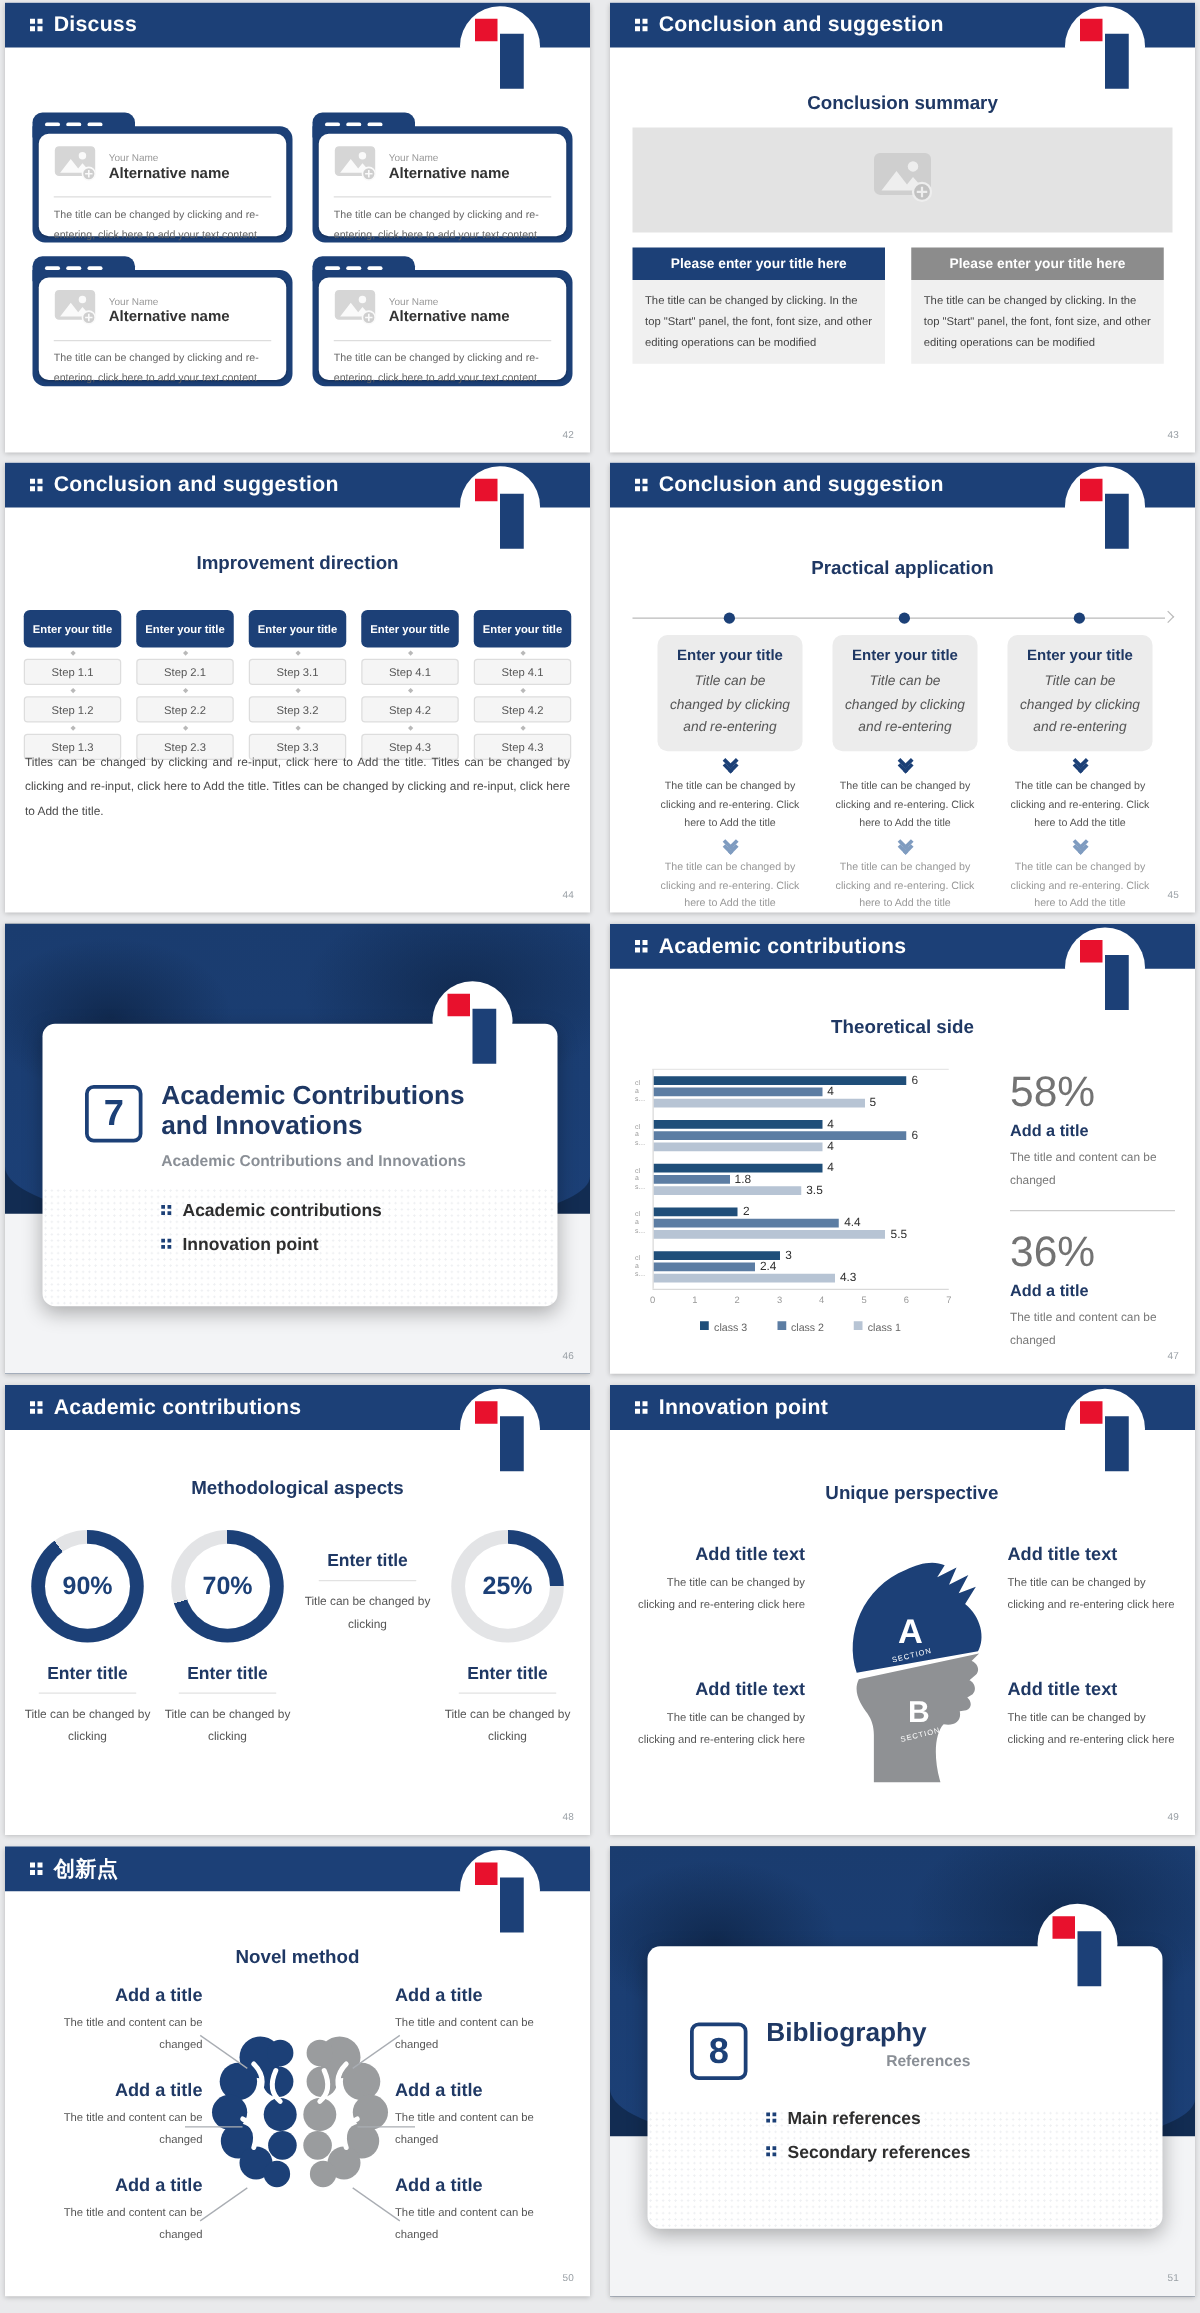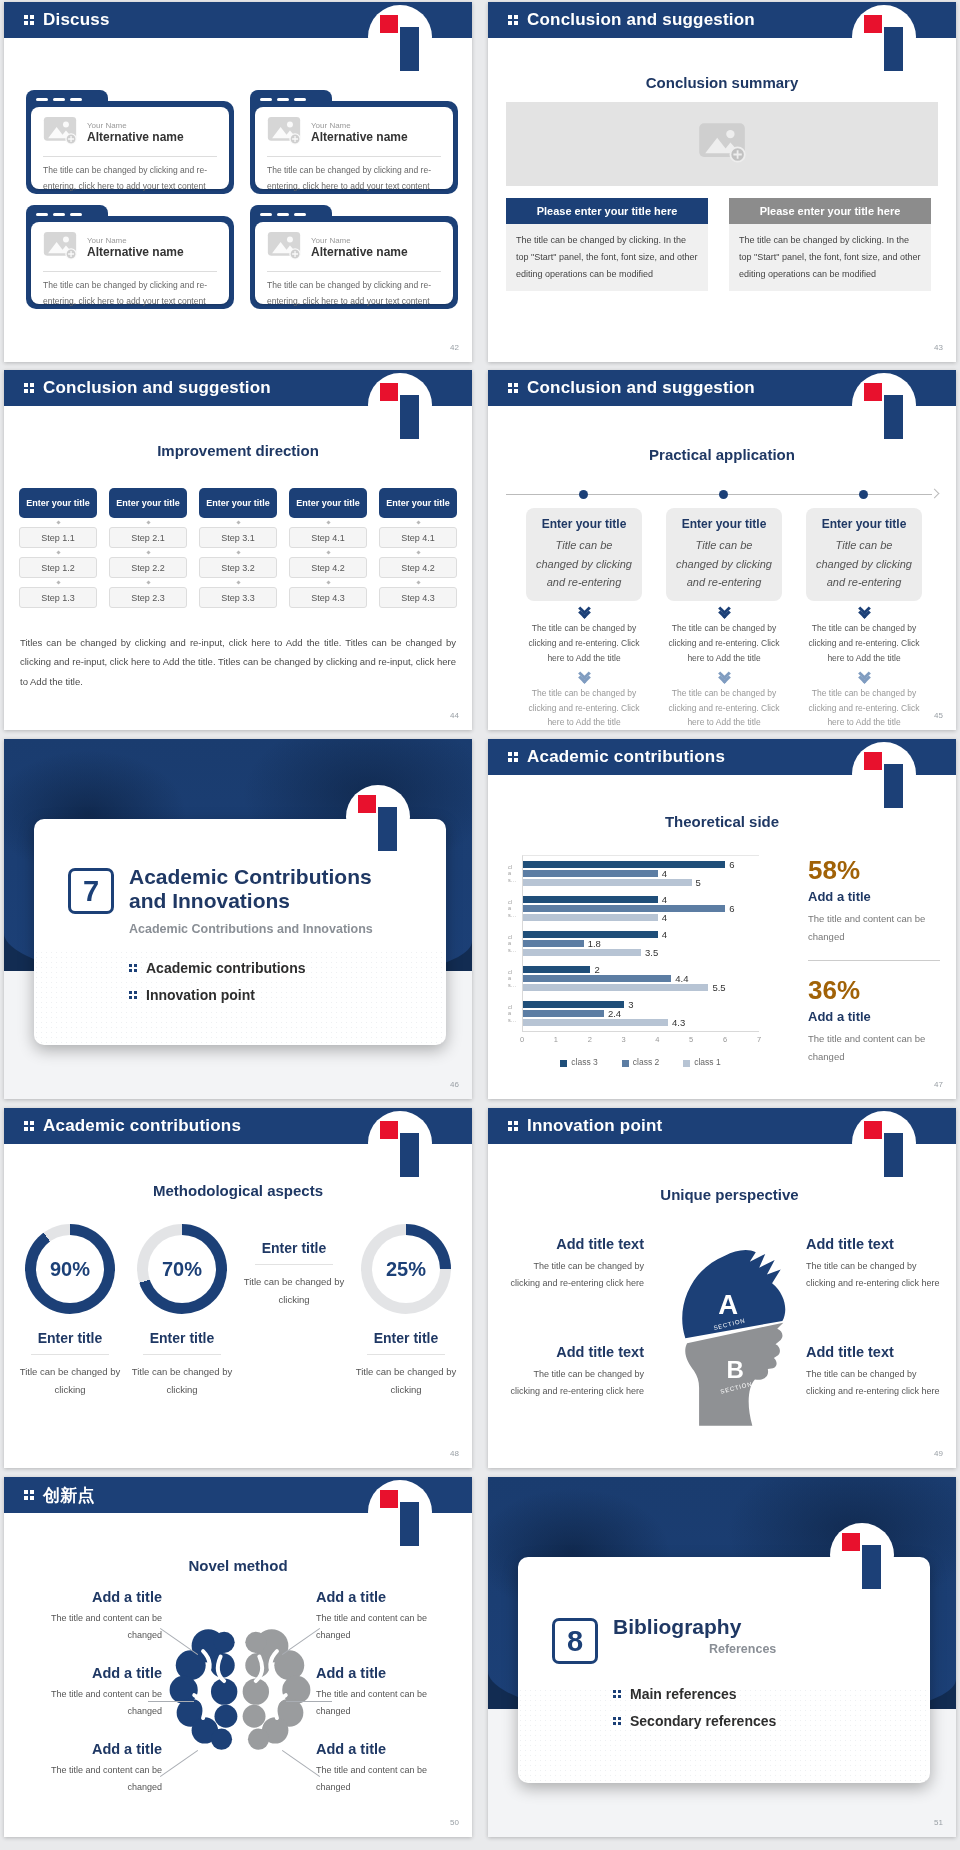--- a/index.html
+++ b/index.html
@@ -39,21 +39,21 @@
   
   .img-strip{position:absolute;left:18px;right:18px;top:100px;height:84px;background:#e3e3e3;display:flex;align-items:center;justify-content:center;}
   .panel{position:absolute;width:202px;top:196px;}
   .panel .pbar{height:26px;display:flex;align-items:center;justify-content:center;color:#fff;font-weight:bold;font-size:11px;}
   .panel .pbody{background:#f0f0f0;padding:8px 10px;font-size:9px;color:#444;line-height:1.9;}
   
   .ic-col{position:absolute;top:118px;width:78px;}
   .ic-head{height:30px;background:var(--navy);border-radius:5px;color:#fff;font-weight:bold;font-size:9px;display:flex;align-items:center;justify-content:center;}
   .step{height:21px;background:#f5f5f5;border:1px solid #ddd;border-radius:3px;font-size:9px;color:#555;display:flex;align-items:center;justify-content:center;}
   .diam{width:3px;height:3px;background:#b9b9b9;transform:rotate(45deg);margin:3px auto;}
-  .ic-footer{position:absolute;left:16px;right:16px;top:263px;font-size:9.5px;color:#4a4a4a;line-height:2.05;text-align:justify;}
+  .ic-footer{position:absolute;left:16px;right:16px;top:231px;font-size:9.5px;color:#4a4a4a;line-height:2.05;text-align:justify;}
   
   .tl-line{position:absolute;left:18px;right:24px;top:124px;height:1px;background:#bbb;}
   .tl-arrow{position:absolute;right:18px;top:120px;width:7px;height:7px;border-top:1px solid #bbb;border-right:1px solid #bbb;transform:rotate(45deg);}
   .tl-dot{position:absolute;top:120px;width:9px;height:9px;border-radius:50%;background:var(--navy);}
   .pa-col{position:absolute;top:138px;width:116px;text-align:center;}
   .pa-card{background:#ececec;border-radius:8px;padding:9px 7px;min-height:62px;}
   .pa-card .t{font-size:12px;font-weight:bold;color:#1f3864;margin-bottom:5px;}
   .pa-card .b{font-size:11px;color:#555;line-height:1.7;font-style:italic;}
   .chev{margin:8px auto 4px;width:14px;}
   .chev span{display:block;width:9px;height:9px;border-right:3px solid var(--navy);border-bottom:3px solid var(--navy);transform:rotate(45deg);margin:-5px auto 0;}
@@ -82,24 +82,24 @@
   .grp{padding:5px 0;display:flex;flex-direction:column;gap:2px;}
   .brow{display:flex;align-items:center;height:7px;}
   .bar{height:7px;}
   .cb3{background:#1f4e79;} .cb2{background:#5c7da3;} .cb1{background:#b7c4d4;}
   .bval{font-size:9.5px;color:#333;margin-left:4px;line-height:1;}
   .cats{position:absolute;left:-15px;top:0;bottom:0;display:flex;flex-direction:column;justify-content:space-around;}
   .cat{font-size:5.5px;color:#999;width:6px;word-break:break-all;line-height:1.15;}
   .xaxis{position:relative;margin-left:16px;width:237px;height:14px;border-top:1px solid #d9d9d9;}
   .xt{position:absolute;top:3px;font-size:7.5px;color:#999;transform:translateX(-50%);}
   .legend{display:flex;justify-content:center;gap:24px;margin:12px 0 0 16px;width:237px;}
-  .li{display:flex;align-items:flex-end;gap:4px;font-size:8.5px;color:#666;}
+  .li{display:flex;align-items:flex-start;gap:4px;font-size:8.5px;color:#666;}
   .li i{width:7px;height:7px;display:block;}
   .stats{position:absolute;left:320px;top:116px;width:132px;}
-  .stat-pct{font-size:26px;font-weight:bold;color:#a16207;}
+  .stat-pct{font-size:34px;font-weight:normal;color:#737373;}
   .stat-t{font-size:13px;font-weight:bold;color:#1f3864;margin:3px 0 6px;}
   .stat-b{font-size:9.5px;color:#777;line-height:1.9;}
   .stat-div{height:1px;background:#ccc;margin:14px 0;}
   
   .don-row{position:absolute;left:14px;right:14px;top:116px;display:flex;justify-content:space-between;}
   .don-item{width:104px;text-align:center;}
   .donut{width:90px;height:90px;border-radius:50%;margin:0 auto;position:relative;}
   .donut .hole{position:absolute;left:11px;top:11px;right:11px;bottom:11px;background:#fff;border-radius:50%;display:flex;align-items:center;justify-content:center;font-size:20px;font-weight:bold;color:var(--navy);}
   .don-t{margin-top:16px;font-size:14px;font-weight:bold;color:#1f3864;}
   .don-div{width:78px;height:1px;background:#e2e2e2;margin:8px auto;}

